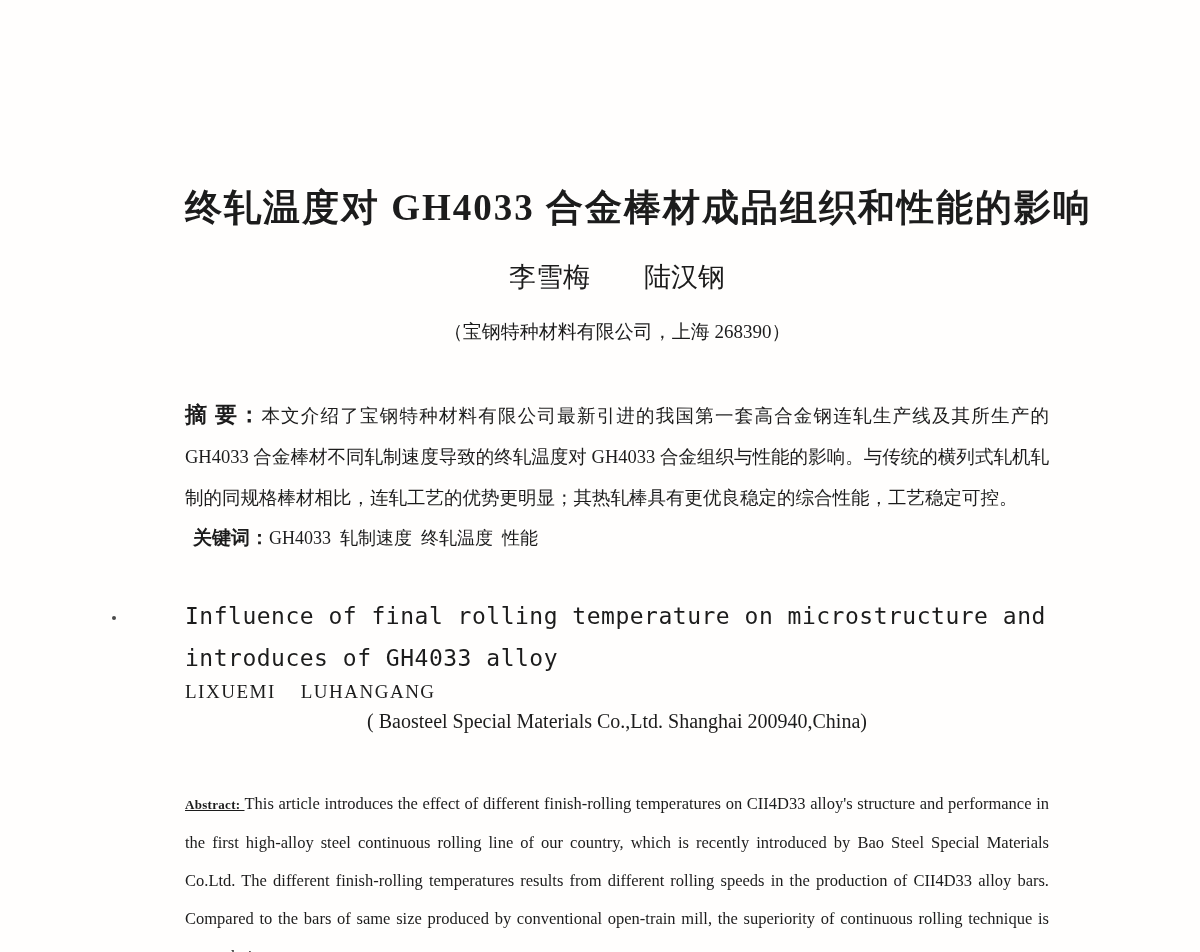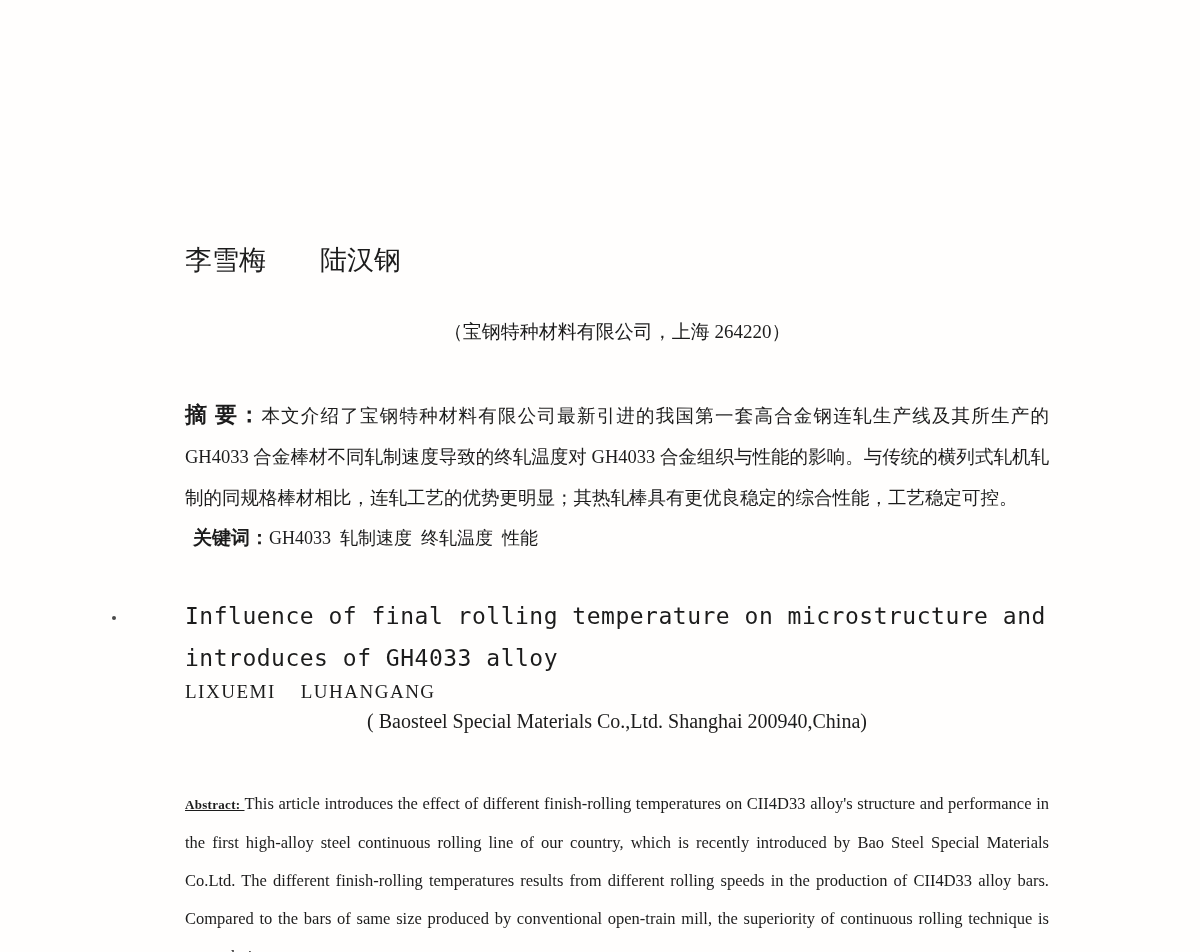--- a/index.html
+++ b/index.html
@@ -18,23 +18,23 @@
   .zh-title {
     top: 183px;
     font-size: 37px;
     font-weight: 600;
     letter-spacing: 2px;
     text-align: center;
     white-space: nowrap;
     font-family: "Liberation Serif", serif;
   }
   .zh-authors {
-    top: 242px;
+    top: 259px;
     font-size: 27px;
-    text-align: left;
+    text-align: center;
     white-space: pre;
   }
   .zh-affiliation {
     top: 319px;
     font-size: 19px;
     text-align: center;
     white-space: pre;
   }
   .zh-abstract {
     top: 394px;
@@ -90,24 +90,25 @@
     height: 4px;
     border-radius: 50%;
     background: #4a4a4a;
   }
 </style>
 </head>
 <body>
 
 <div class="page">
 
+  <h1 class="col zh-title">终轧温度对 GH4033 合金棒材成品组织和性能的影响</h1>
 
   <div class="col zh-authors">李雪梅　　陆汉钢</div>
 
-  <div class="col zh-affiliation">（宝钢特种材料有限公司，上海 264220）</div>
+  <div class="col zh-affiliation">（宝钢特种材料有限公司，上海 268390）</div>
 
   <p class="col zh-abstract"><span class="lbl">摘 要：</span><span>本文介绍了宝钢特种材料有限公司最新引进的我国第一套高合金钢连轧生产线及其所生产的GH4033 合金棒材不同轧制速度导致的终轧温度对 GH4033 合金组织与性能的影响。与传统的横列式轧机轧制的同规格棒材相比，连轧工艺的优势更明显；其热轧棒具有更优良稳定的综合性能，工艺稳定可控。</span></p>
 
   <div class="col keywords"><span class="lbl">关键词：</span><span>GH4033  轧制速度  终轧温度  性能</span></div>
 
   <div class="col en-title">
     <div>Influence of final rolling temperature on microstructure and</div>
     <div>introduces of GH4033 alloy</div>
   </div>
 

